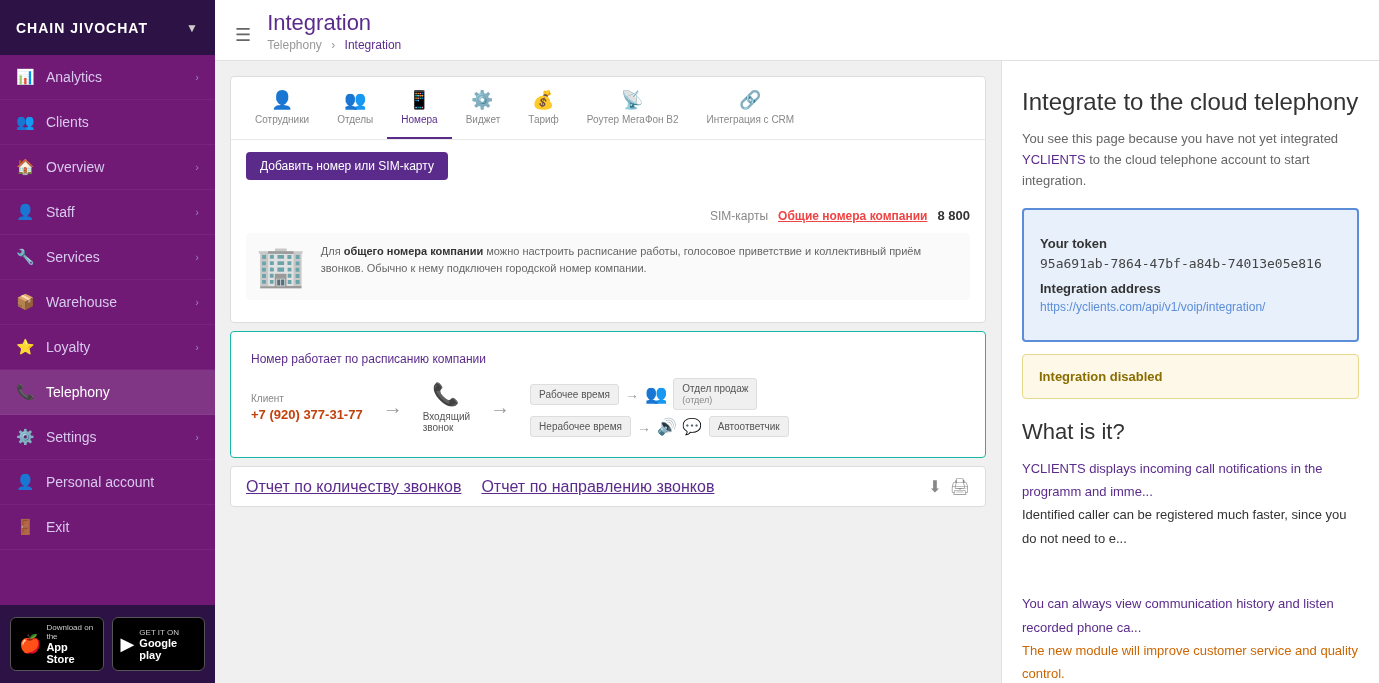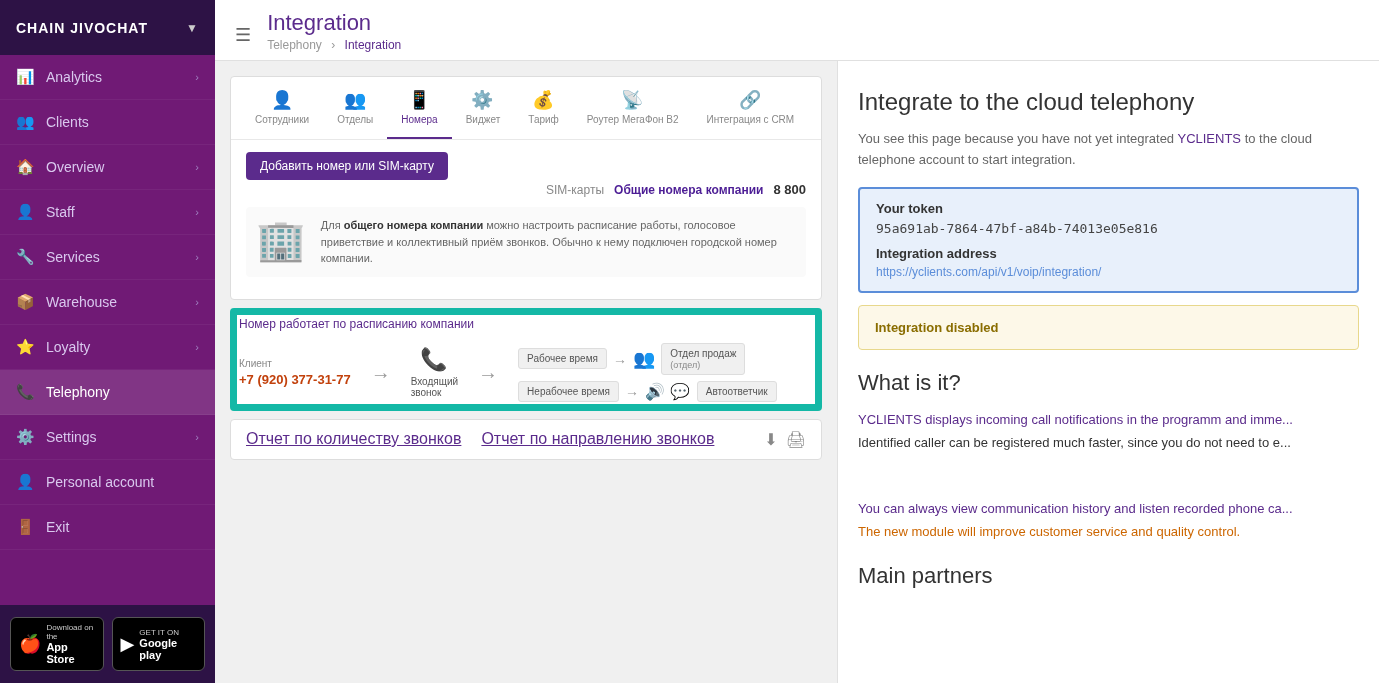--- a/index.html
+++ b/index.html
@@ -138,68 +138,68 @@
     .phone-tab .tab-icon { font-size: 18px; margin-bottom: 3px; }
     .phone-card-body { padding: 12px 15px; }
     .add-btn {
       background: #5b2b8c;
       color: #fff;
       border: none;
       padding: 7px 14px;
       border-radius: 4px;
       font-size: 12px;
       cursor: pointer;
-      margin-bottom: 2px;
+      margin-bottom: 28px;
     }
     .sim-tabs {
       display: flex;
       align-items: center;
       justify-content: flex-end;
       gap: 10px;
       font-size: 12px;
       margin-bottom: 10px;
     }
     .sim-tab { color: #888; cursor: pointer; }
-    .sim-tab.active { color: #4c1d95; font-weight: bold; }
+    .sim-tab.active { color: #ef4444; font-weight: bold; text-decoration: underline; }
     .sim-number { color: #333; font-weight: bold; font-size: 13px; }
     .company-number-info {
       display: flex;
       gap: 15px;
       padding: 10px;
       background: #fafafa;
       border-radius: 4px;
       margin-bottom: 10px;
     }
     .building-icon { font-size: 40px; color: #aaa; }
     .company-desc { font-size: 11px; color: #666; line-height: 1.5; }
     .company-desc strong { color: #333; }
 
     
     .flow-card {
       background: #fff;
-      border: 7px solid #14b8a6;
+      border: 1px solid #14b8a6;
       border-radius: 4px;
-      padding: 2px;
+      padding: 20px;
     }
     .flow-header { font-size: 12px; color: #5b2b8c; margin-bottom: 12px; }
     .flow-arrow { font-size: 14px; color: #999; }
     .flow-box {
       background: #f0f0f0;
       border: 1px solid #ddd;
       border-radius: 3px;
       padding: 4px 8px;
       font-size: 10px;
       color: #555;
     }
     .flow-group { display: flex; flex-direction: column; gap: 6px; }
     .flow-row { display: flex; align-items: center; gap: 6px; }
 
     
     .right-panel {
-      width: 542px;
+      width: 378px;
       background: #fff;
       border-left: 1px solid #e0e0e0;
       overflow-y: auto;
       padding: 25px 20px;
       flex-shrink: 0;
     }
     .right-panel::-webkit-scrollbar { width: 6px; }
     .right-panel::-webkit-scrollbar-thumb { background: #ccc; border-radius: 3px; }
 
     .panel-title {
@@ -215,21 +215,21 @@
       line-height: 1.6;
       margin-bottom: 16px;
     }
     .panel-desc .highlight { color: #5b2b8c; }
 
     
     .token-box {
       background: #e8f0fb;
       border: 2px solid #5b8dd9;
       border-radius: 4px;
-      padding: 12px 16px;
+      padding: 26px 16px;
       margin-bottom: 12px;
     }
     .token-label {
       font-size: 13px;
       font-weight: bold;
       color: #333;
       margin-bottom: 5px;
     }
     .token-value {
       font-size: 13px;

